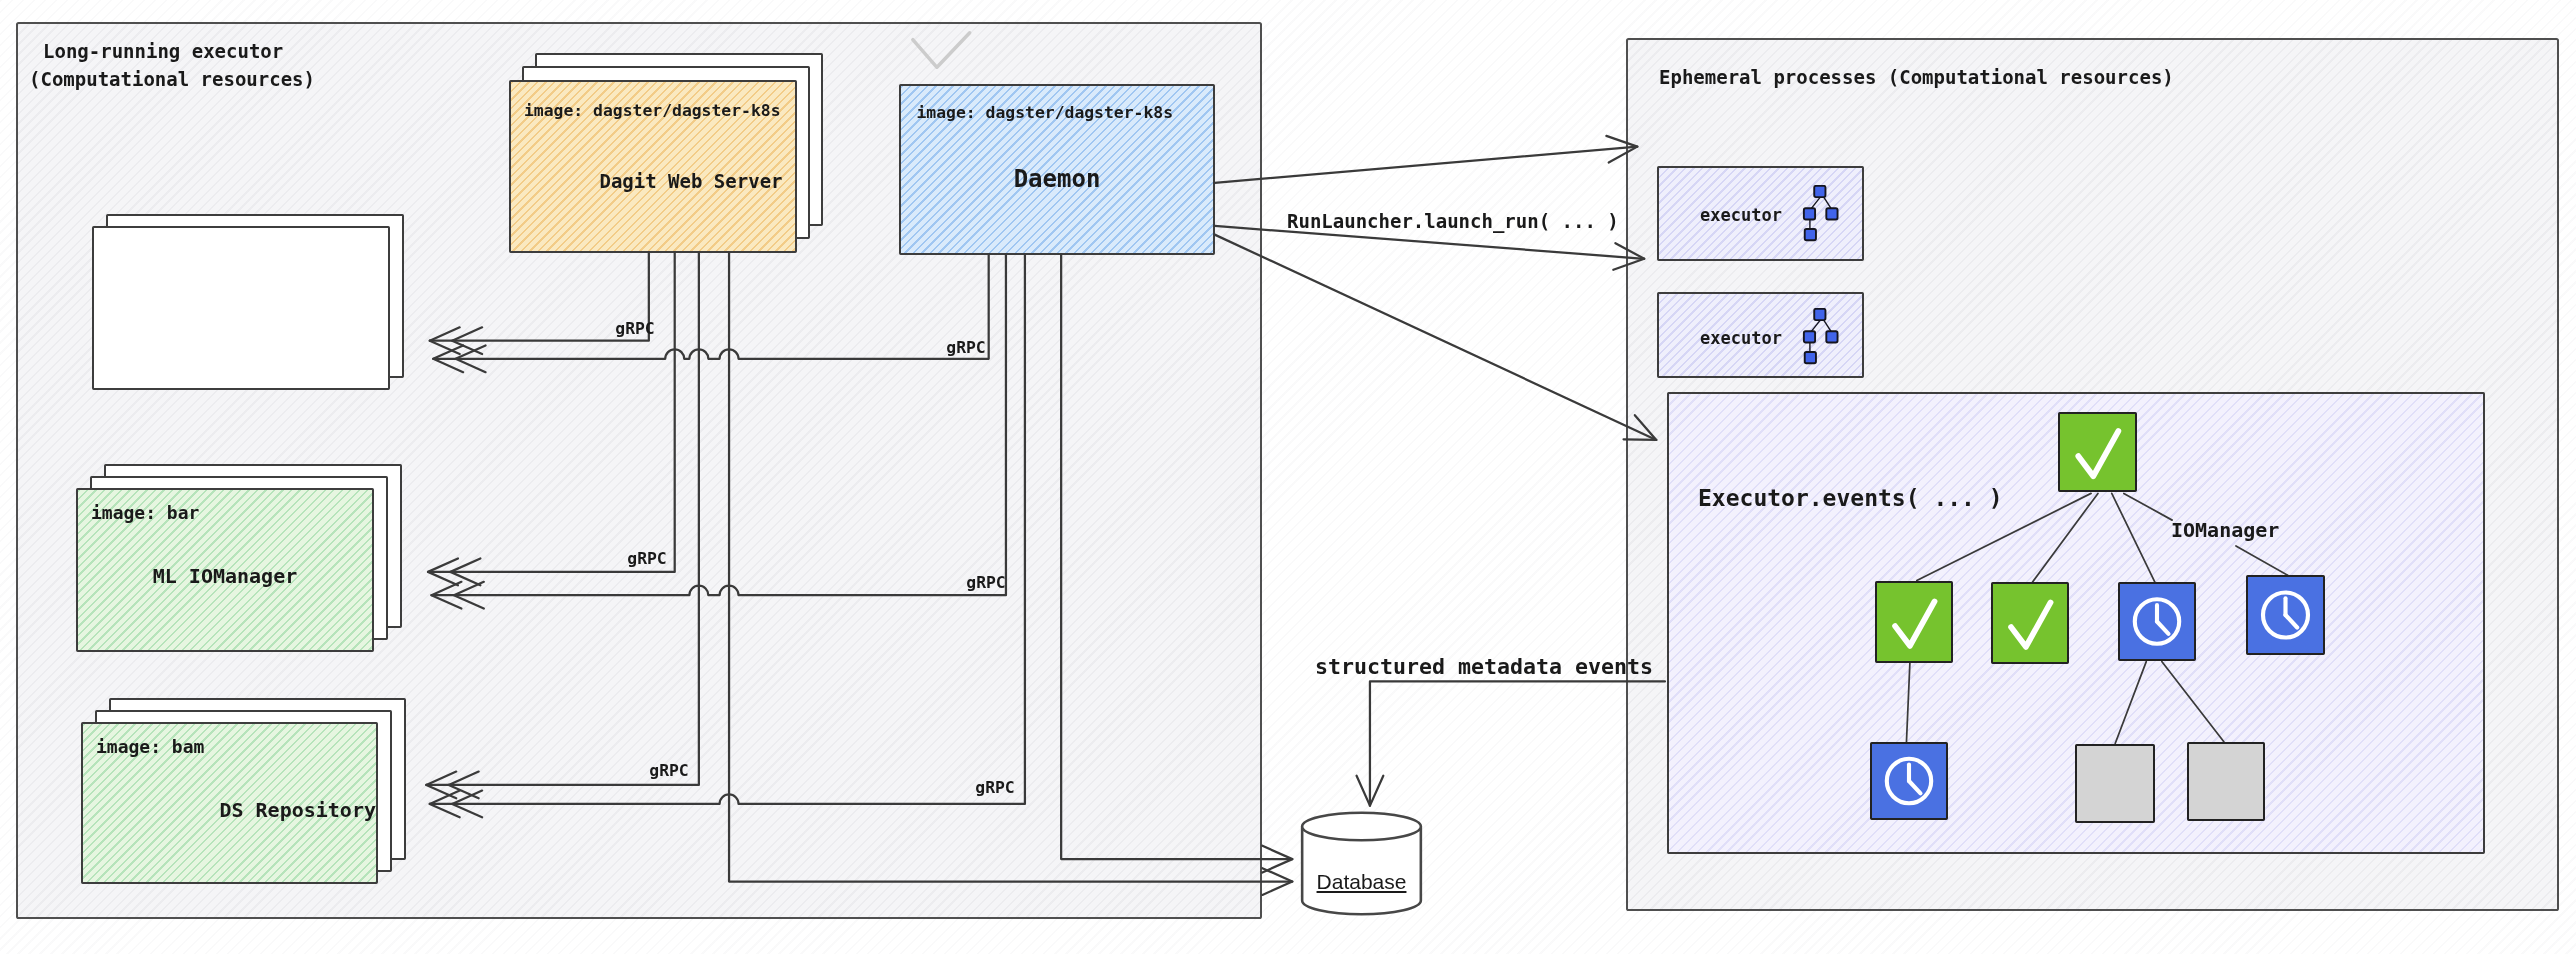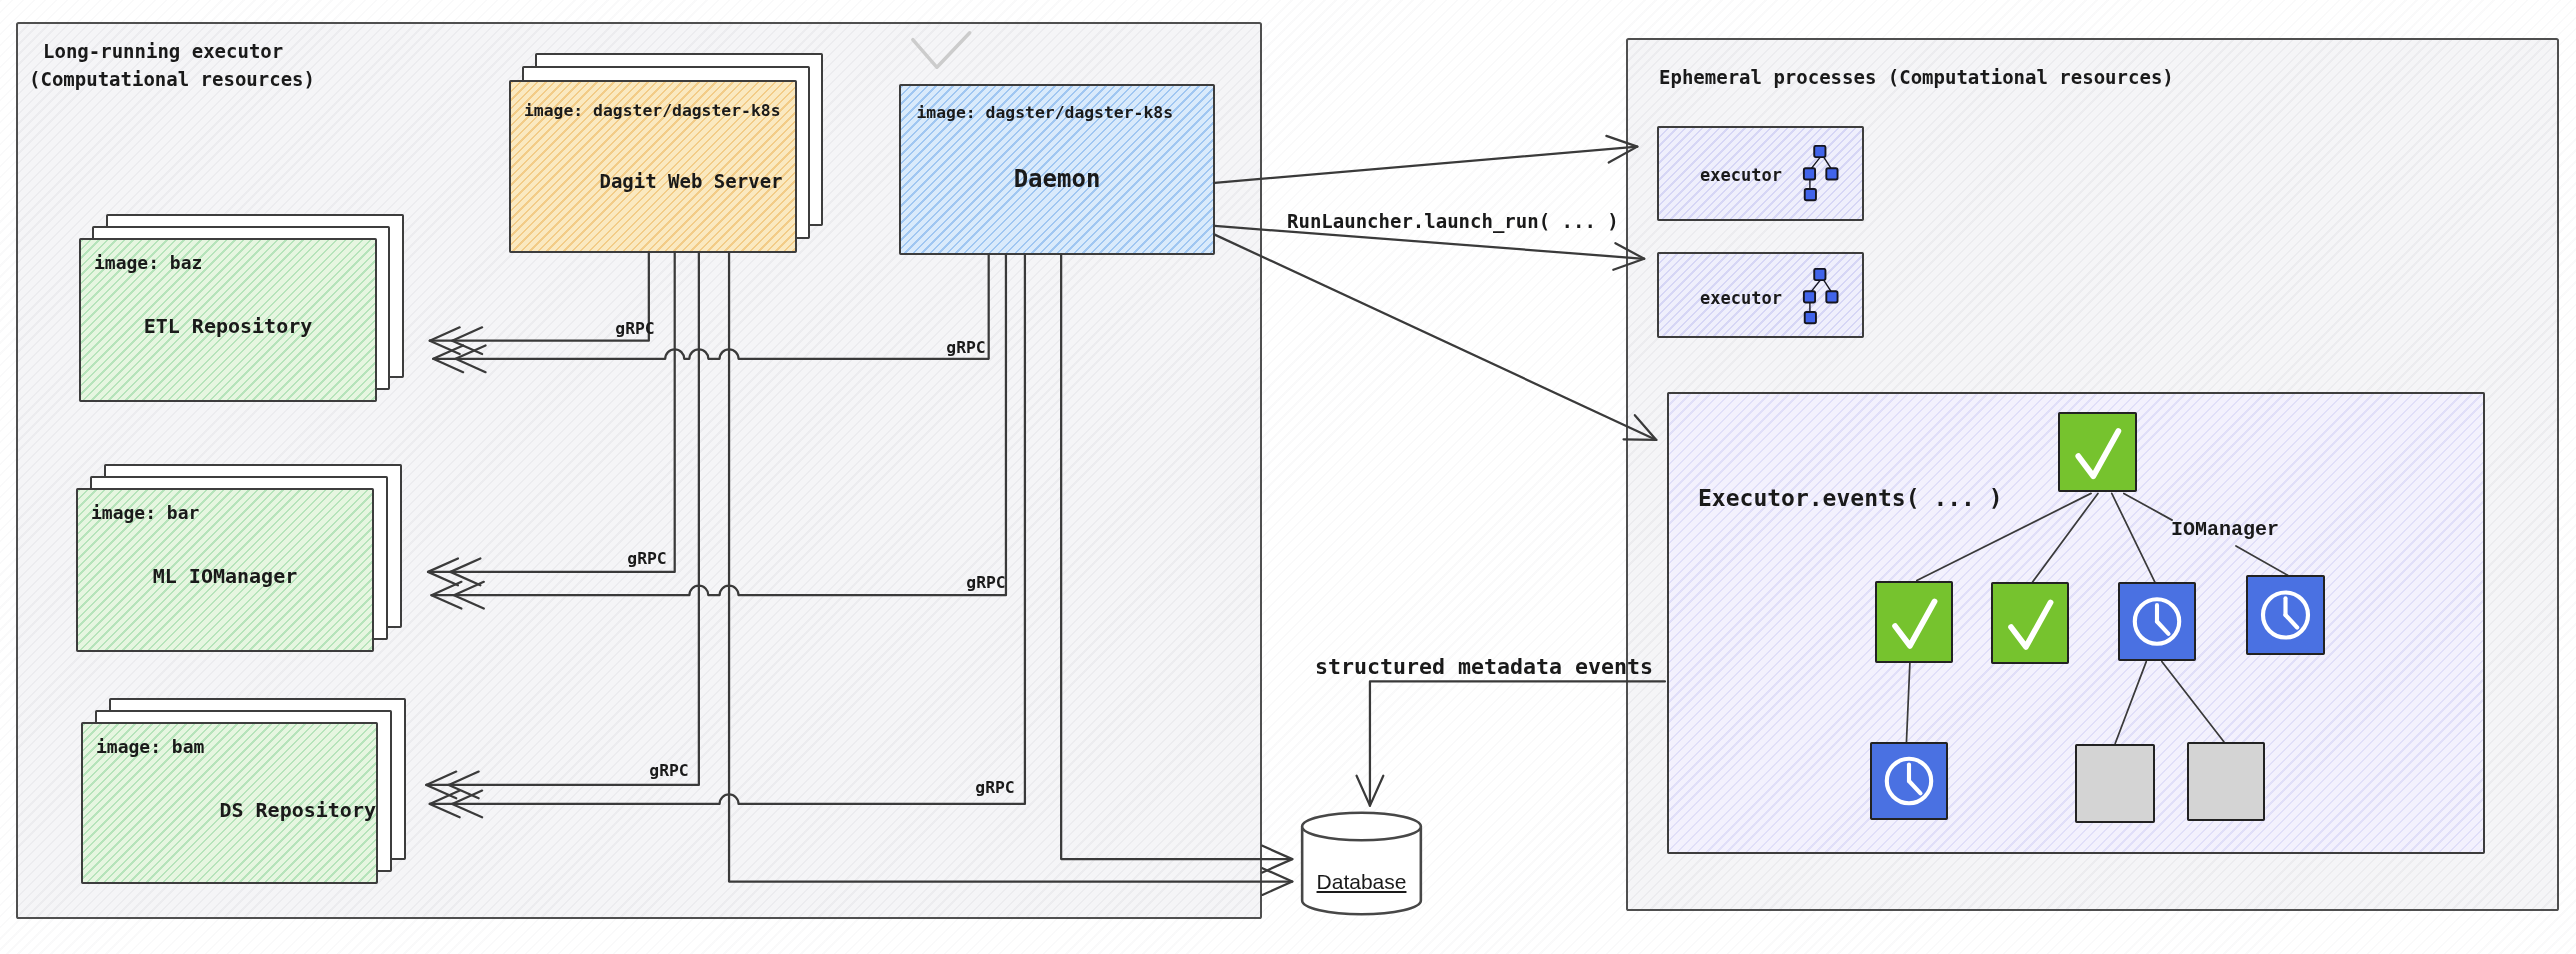--- a/index.html
+++ b/index.html
@@ -15,21 +15,21 @@
     background-image:repeating-linear-gradient(135deg, rgba(120,120,135,0.07) 0 1.7px, transparent 1.7px 7px);
     box-sizing:border-box;z-index:0;
   }
   .box{
     position:absolute;border:2.6px solid #3d3d3d;border-radius:1.7px;box-sizing:border-box;z-index:1;
   }
   .page{background:#ffffff;}
   .orange{background-color:#fae9c0;background-image:repeating-linear-gradient(135deg, rgba(233,168,66,0.45) 0 1.7px, transparent 1.7px 6px);}
   .bluebox{background-color:#d9eafb;background-image:repeating-linear-gradient(135deg, rgba(90,155,230,0.45) 0 1.7px, transparent 1.7px 6px);}
   .greenbox{background-color:#e6f6e0;background-image:repeating-linear-gradient(135deg, rgba(110,200,130,0.40) 0 1.7px, transparent 1.7px 6px);}
-  .lavbox{background-color:#efeffc;background-image:repeating-linear-gradient(135deg, rgba(140,140,225,0.25) 0 1.7px, transparent 1.7px 6px);}
+  .lavbox{background-color:#efeffc;background-image:repeating-linear-gradient(135deg, rgba(140,140,225,0.25) 0 1.7px, transparent 1.7px 6px);margin-top:40px;}
   .lavbig{background-color:#f3f1fd;background-image:repeating-linear-gradient(135deg, rgba(150,150,230,0.20) 0 1.7px, transparent 1.7px 7px);}
   .imglabel{position:absolute;left:13px;top:14px;font-weight:700;white-space:nowrap;}
   .boxtitle{position:absolute;left:0;width:100%;text-align:center;font-weight:700;white-space:nowrap;}
   .lbl{position:absolute;font-weight:700;white-space:nowrap;z-index:3;}
   .node{position:absolute;border:2.6px solid #222222;border-radius:1.7px;box-sizing:border-box;z-index:3;}
   .node svg{display:block;width:100%;height:100%;}
   .ngreen{background:#76c32e;}
   .nblue{background:#4a71e2;}
   .ngray{background:#d4d4d4;}
   #connectors{position:absolute;left:0;top:0;z-index:2;pointer-events:none;}
@@ -54,24 +54,20 @@
     <span class="boxtitle" style="top:88px;font-size:19px;padding-left:38px;">Dagit Web Server</span>
   </div>
 
   <div class="box bluebox" style="left:899px;top:84px;width:316px;height:171px;">
     <span class="imglabel" style="font-size:16.4px;top:17px;left:15.5px;">image: dagster/dagster-k8s</span>
     <span class="boxtitle" style="top:79px;font-size:24px;">Daemon</span>
   </div>
 
   <div class="box page" style="left:106px;top:214px;width:298px;height:164px;"></div>
   <div class="box page" style="left:92px;top:226px;width:298px;height:164px;"></div>
-  <div class="box greenbox" style="left:79px;top:238px;width:298px;height:164px;">
-    <span class="imglabel" style="font-size:18px;top:12px;">image: baz</span>
-    <span class="boxtitle" style="top:74px;font-size:20px;">ETL Repository</span>
-  </div>
 
   <div class="box page" style="left:104px;top:464px;width:298px;height:164px;"></div>
   <div class="box page" style="left:90px;top:476px;width:298px;height:164px;"></div>
   <div class="box greenbox" style="left:76px;top:488px;width:298px;height:164px;">
     <span class="imglabel" style="font-size:18px;top:12px;">image: bar</span>
     <span class="boxtitle" style="top:74px;font-size:20px;">ML IOManager</span>
   </div>
 
   <div class="box page" style="left:109px;top:698px;width:297px;height:162px;"></div>
   <div class="box page" style="left:95px;top:710px;width:297px;height:162px;"></div>
@@ -105,21 +101,21 @@
         <rect x="2" y="27" width="13" height="13" rx="2" fill="#4164ea" stroke="#15151f" stroke-width="2.2"></rect>
         <rect x="28" y="27" width="13" height="13" rx="2" fill="#4164ea" stroke="#15151f" stroke-width="2.2"></rect>
         <rect x="3" y="51" width="13" height="13" rx="2" fill="#4164ea" stroke="#15151f" stroke-width="2.2"></rect>
       </svg>
     </span>
   </div>
 
   <div class="box lavbig" style="left:1667px;top:392px;width:818px;height:462px;">
     <span class="exlabel" style="left:29px;top:91px;font-size:23px;font-family:'DejaVu Sans Mono',monospace;">Executor.events( ... )</span>
   </div>
-  <span class="lbl" style="left:2171px;top:518px;font-size:20px;font-family:Liberation Mono, monospace;">IOManager</span>
+  <span class="lbl" style="left:2171px;top:518px;font-size:20px;">IOManager</span>
 
   <div class="node ngreen" style="left:2058px;top:412px;width:79px;height:80px;">
     <svg viewBox="0 0 90 90">
         <polyline points="22,50 40,74 70,20" fill="none" stroke="#ffffff" stroke-width="7" stroke-linecap="round" stroke-linejoin="round"></polyline>
       </svg>
   </div>
   <div class="node ngreen" style="left:1875px;top:581px;width:78px;height:82px;">
     <svg viewBox="0 0 90 90">
         <polyline points="22,50 40,74 70,20" fill="none" stroke="#ffffff" stroke-width="7" stroke-linecap="round" stroke-linejoin="round"></polyline>
       </svg>

